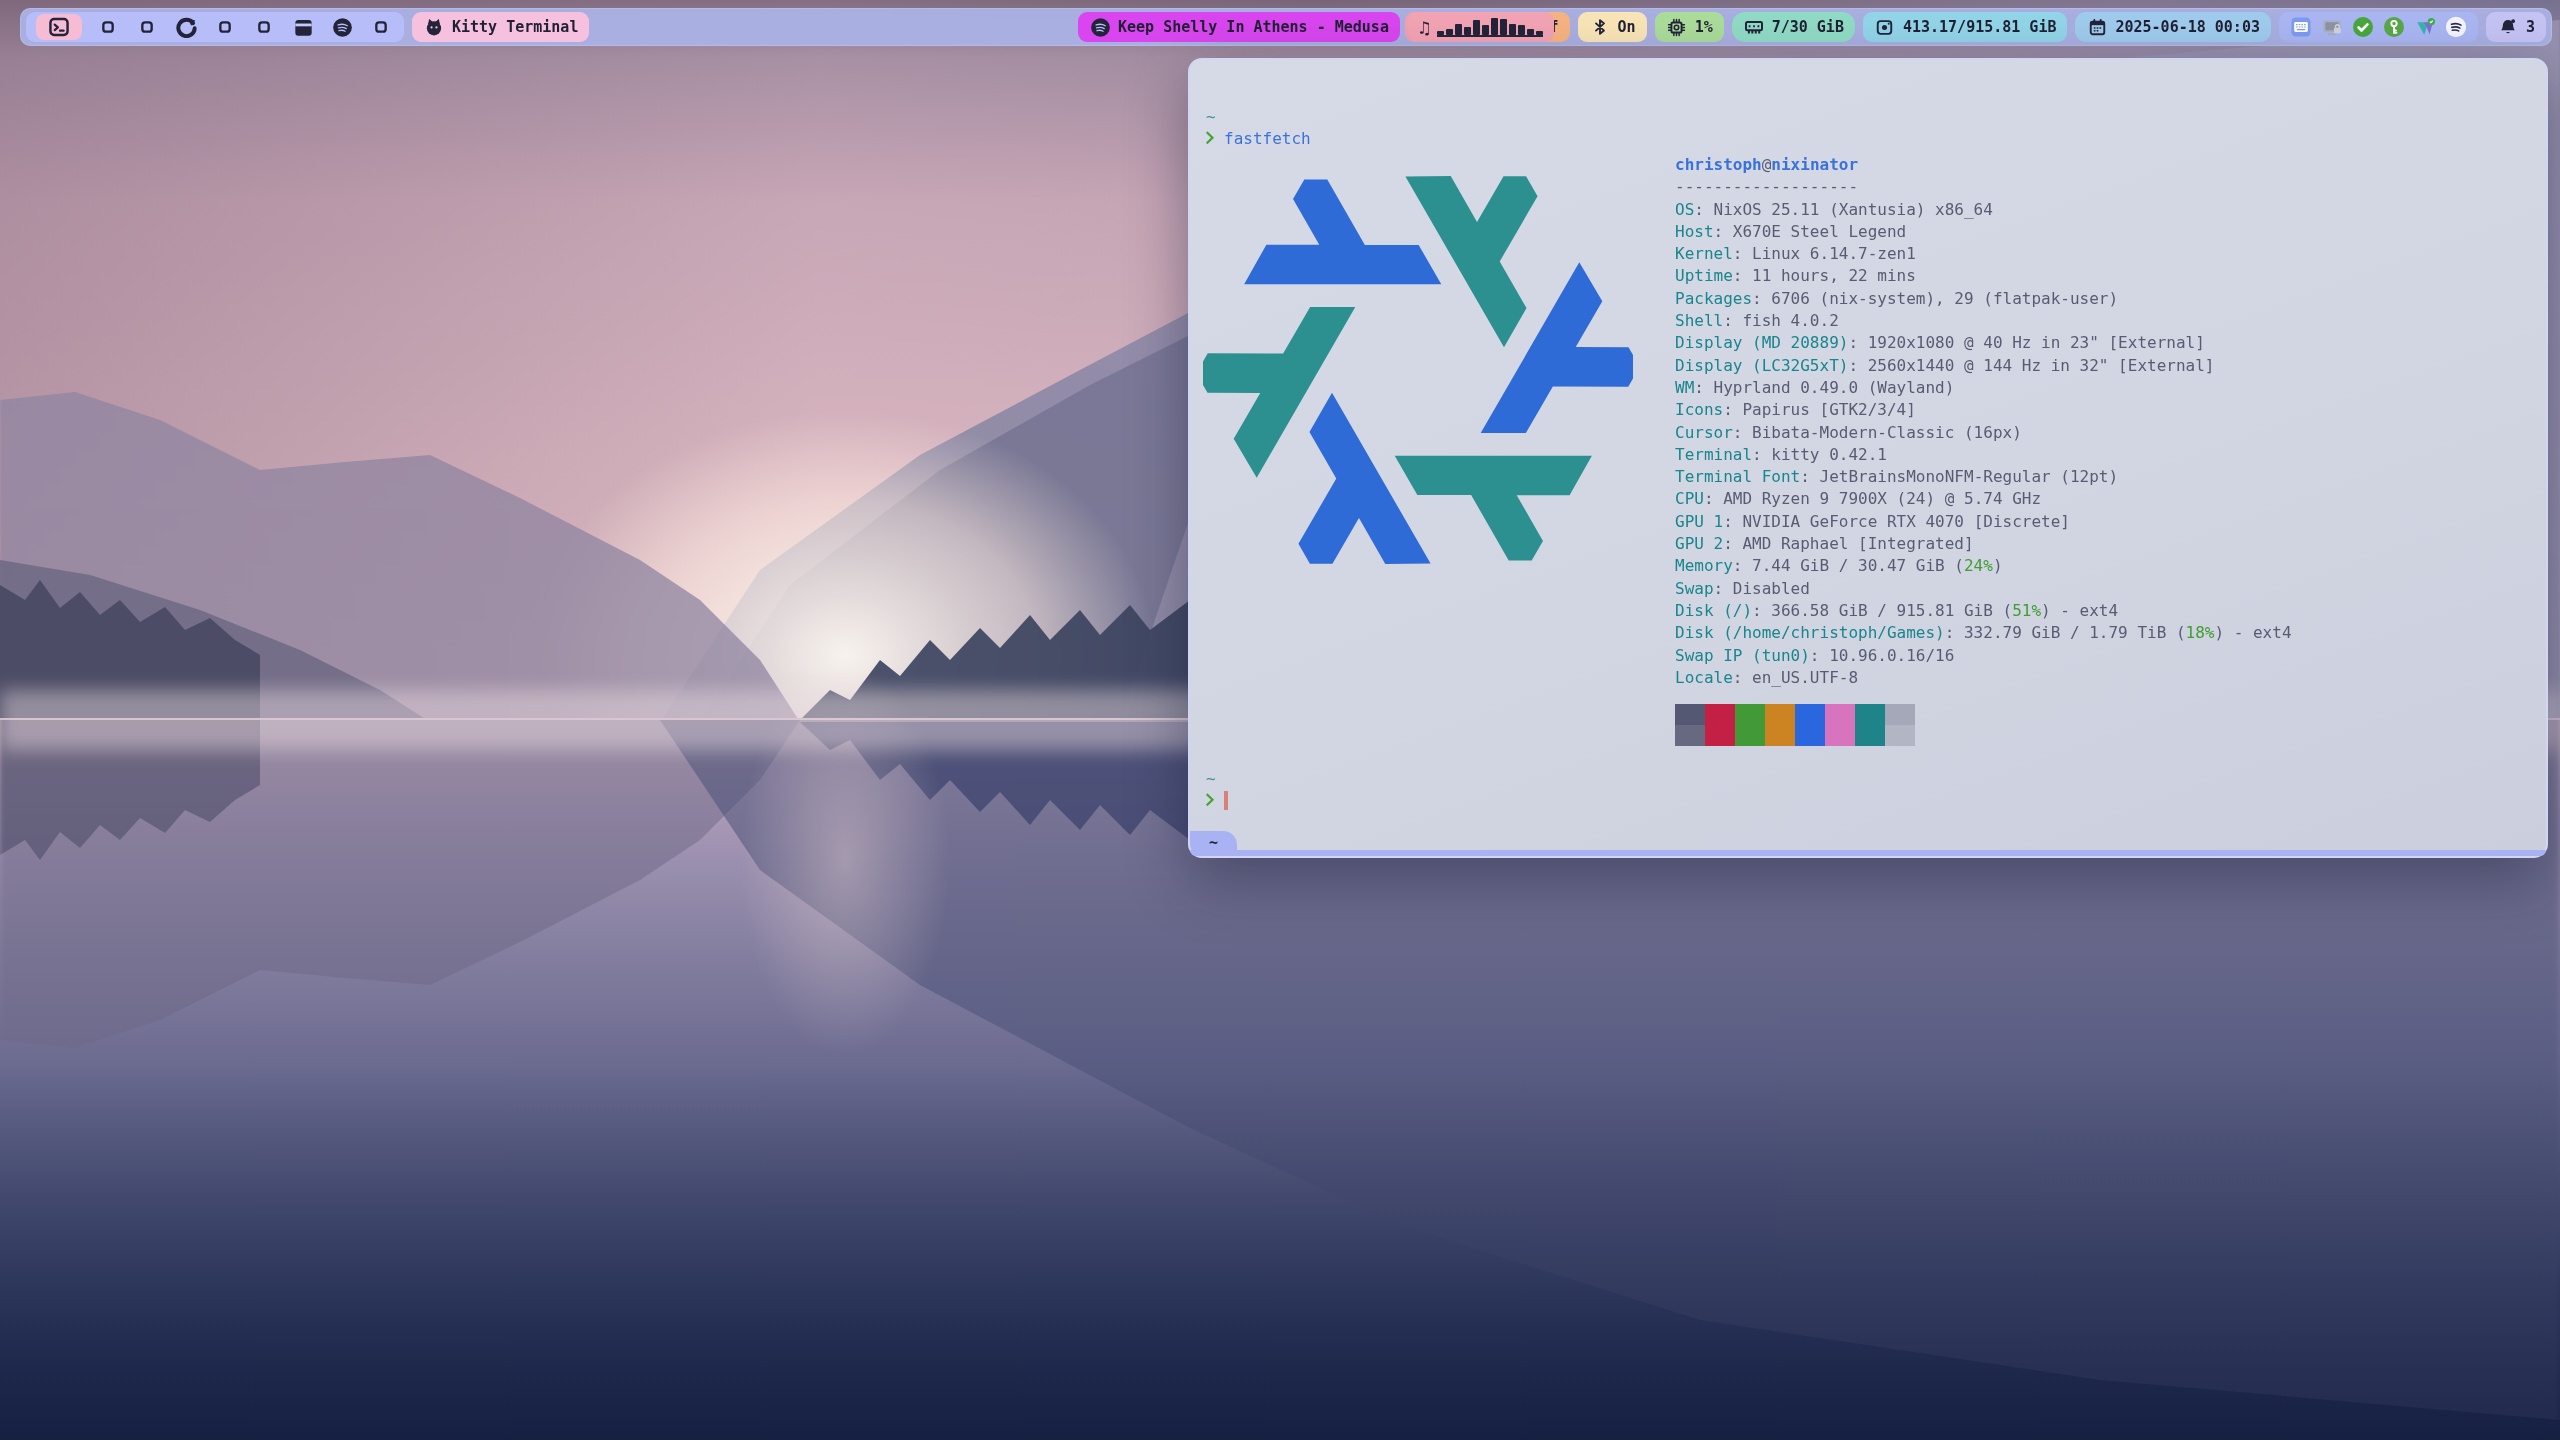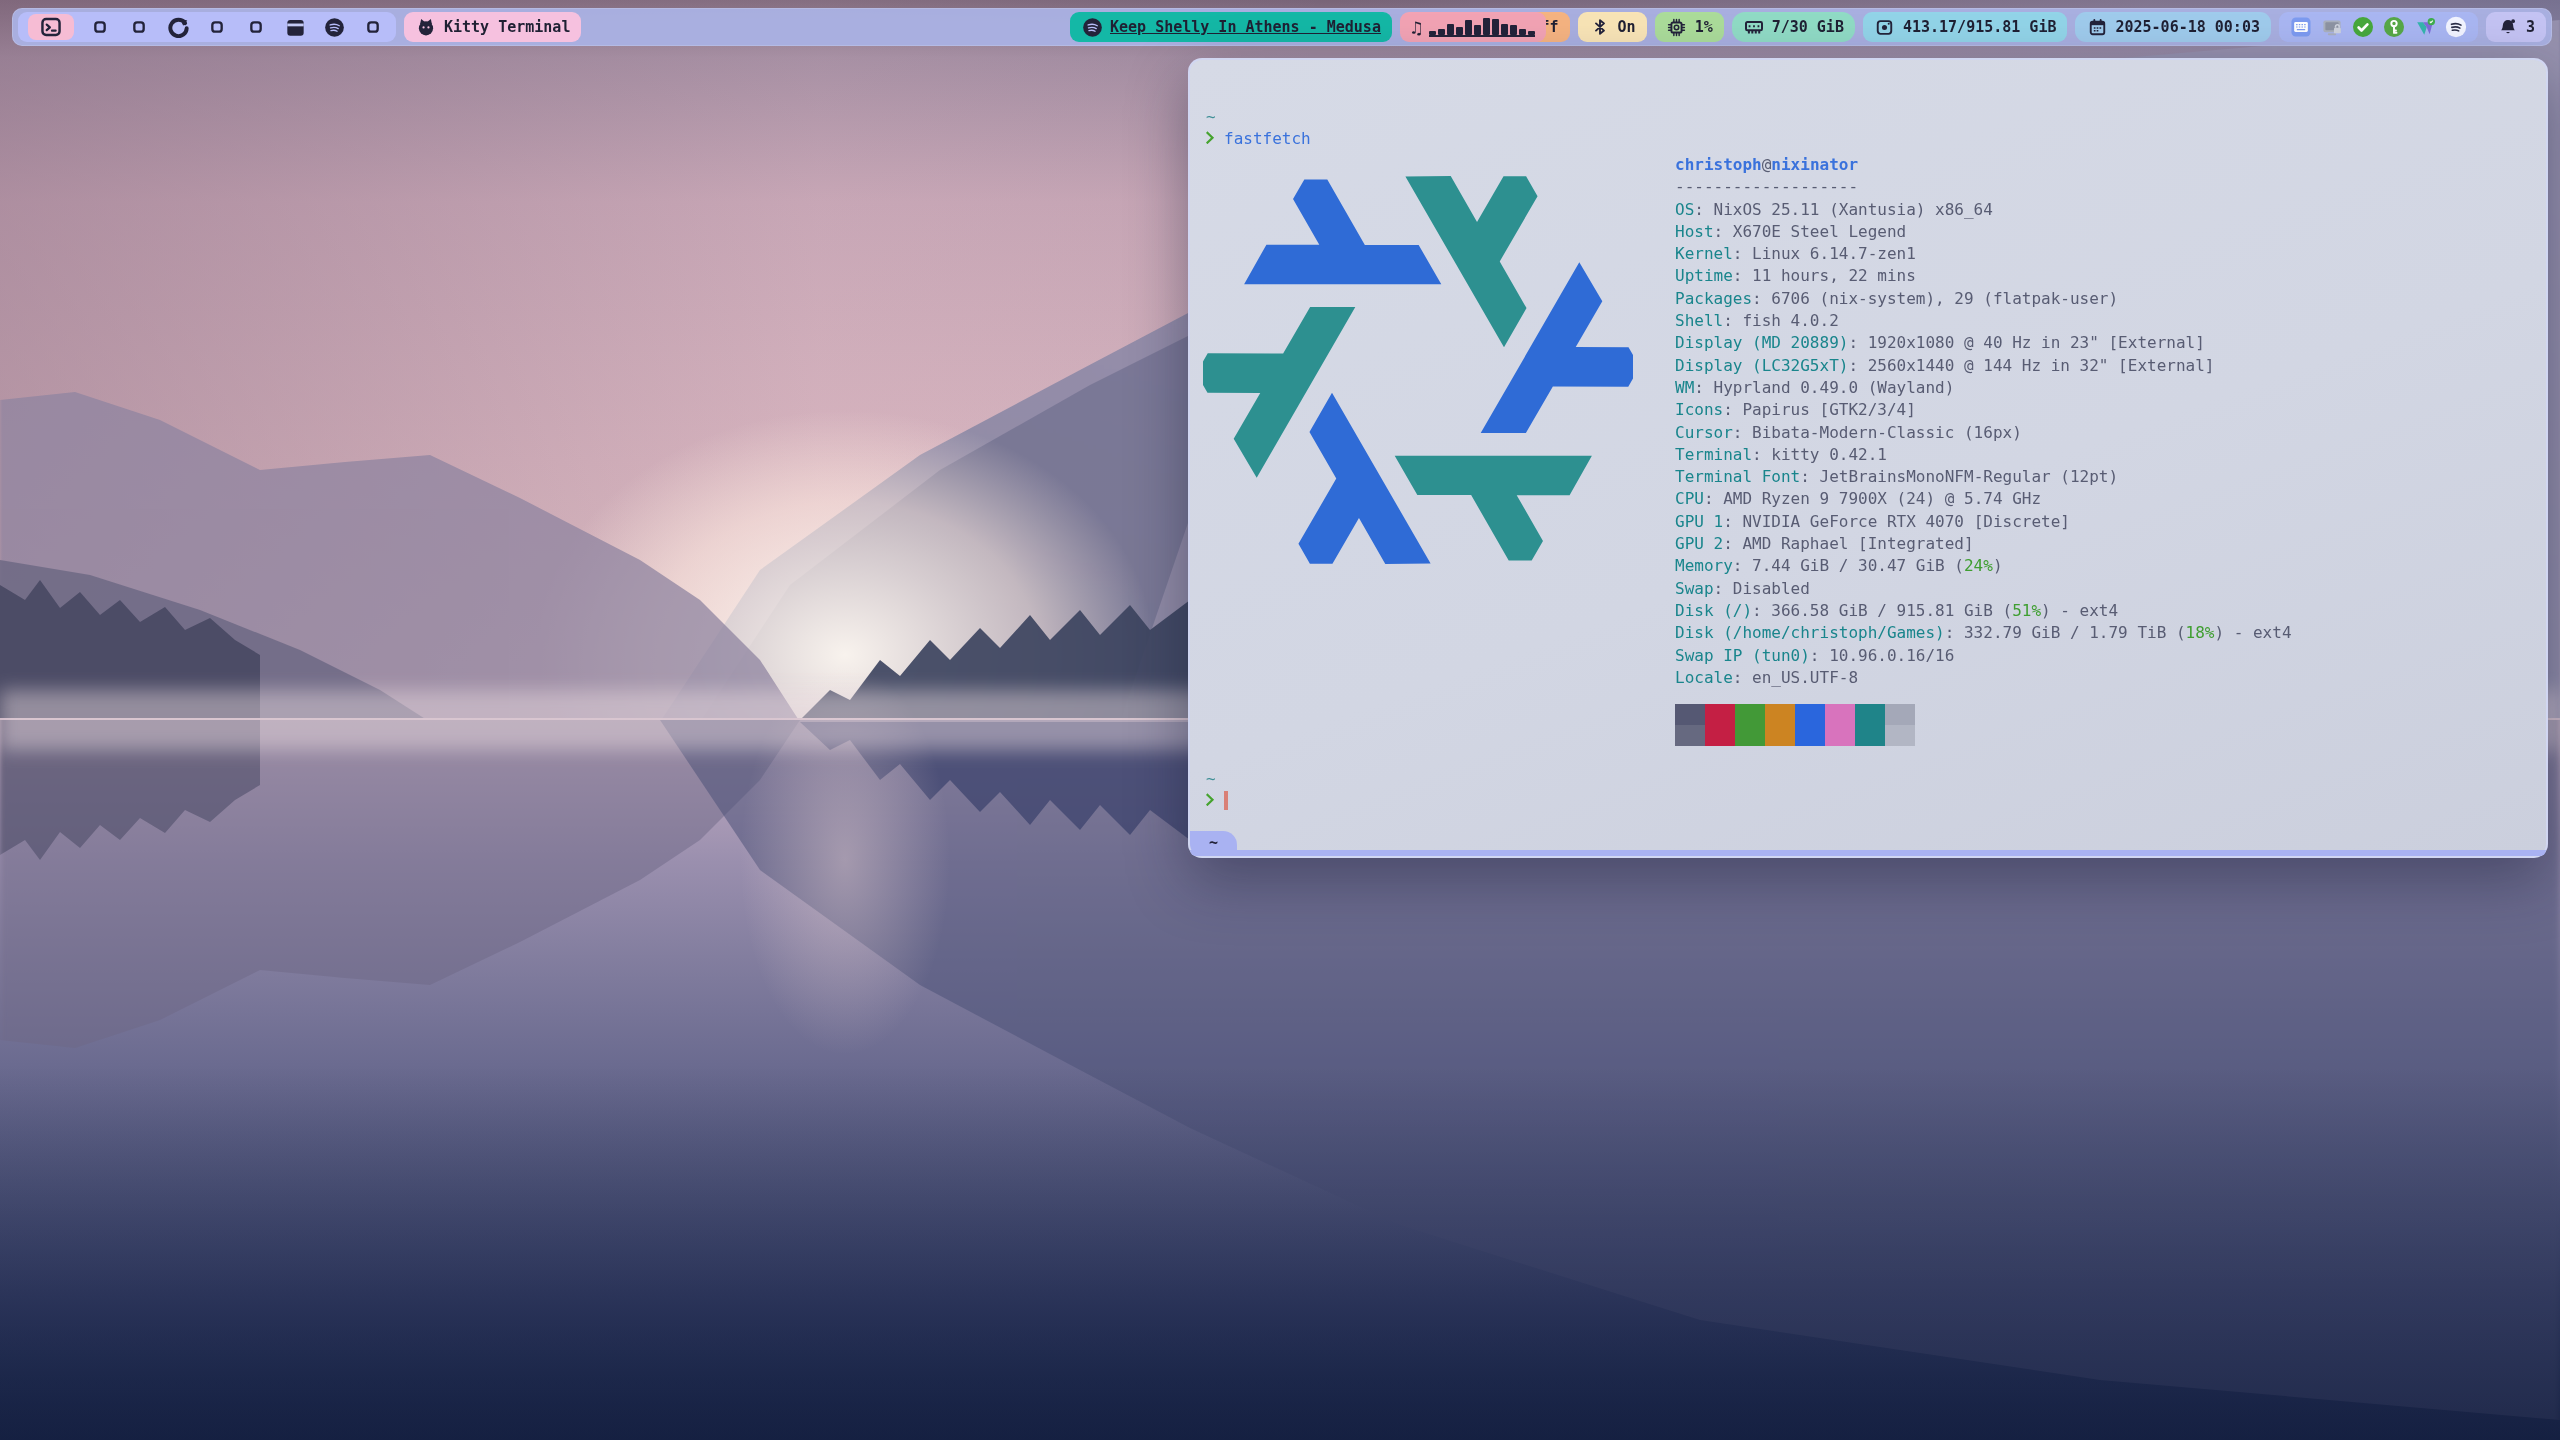--- a/index.html
+++ b/index.html
@@ -20,21 +20,21 @@
   #trR{background:#3d4460;opacity:.92;clip-path:polygon(800px 720px,830px 690px,850px 700px,880px 660px,900px 676px,930px 640px,950px 660px,980px 628px,1000px 648px,1030px 615px,1050px 640px,1080px 610px,1100px 635px,1130px 605px,1150px 630px,1190px 600px,1210px 628px,1250px 600px,1262px 720px)}
   #water{top:718px;background:linear-gradient(180deg,#c9b2c2 0%,#b4a2bb 9%,#9a8fae 20%,#837e9f 33%,#6b6b90 48%,#53587e 64%,#3a436c 80%,#28345c 92%,#1f2b52 100%)}
   #rfL{background:#6f6886;opacity:.5;filter:blur(3px);clip-path:polygon(0 1040px,75px 1048px,160px 1020px,260px 970px,345px 978px,430px 985px,520px 942px,640px 880px,700px 840px,760px 780px,800px 720px,0 720px)}
   #rfTL{background:#4a4a64;opacity:.55;filter:blur(2px);clip-path:polygon(0 855px,25px 840px,40px 860px,60px 832px,80px 848px,100px 825px,120px 840px,140px 818px,165px 833px,185px 810px,210px 822px,235px 800px,260px 785px,260px 720px,0 720px)}
   #rfR{background:#4d5378;opacity:.55;filter:blur(3px);clip-path:polygon(660px 720px,760px 870px,920px 985px,1080px 1070px,1190px 1128px,1400px 1225px,1700px 1320px,2100px 1380px,2560px 1420px,2560px 720px)}
   #rfTR{background:#39406b;opacity:.7;filter:blur(2px);clip-path:polygon(800px 722px,830px 750px,850px 740px,880px 780px,900px 764px,930px 800px,950px 780px,980px 812px,1000px 792px,1030px 825px,1050px 800px,1080px 830px,1100px 805px,1130px 835px,1150px 810px,1190px 840px,1210px 812px,1250px 840px,1262px 722px)}
   #mist{top:690px;height:60px;bottom:auto;background:rgba(238,222,227,.45);filter:blur(9px)}
   #suncol{background:radial-gradient(ellipse 140px 260px at 845px 860px,rgba(244,219,218,.4),rgba(244,219,218,0) 75%)}
   #vign{background:linear-gradient(180deg,rgba(0,0,0,0) 74%,rgba(13,23,52,.55) 100%)}
   
-  #bar{position:absolute;left:12px;top:8px;right:8px;height:38px;border-radius:10px;
+  #bar{position:absolute;left:20px;top:8px;right:8px;height:38px;border-radius:10px;
     background:rgba(170,177,227,.96);display:flex;align-items:center;padding:0 6px;box-sizing:border-box;
     color:#1f2033;font-size:15px;font-weight:bold;box-shadow:0 0 0 1px rgba(255,255,255,.15) inset}
   .grp{display:flex;align-items:center;gap:8px}
   .pill{display:inline-flex;align-items:center;gap:7px;padding:0 11px;height:30px;border-radius:9px;white-space:nowrap}
   #ws{gap:13px;padding:0 10px;background:#b7bdf9}
   .wsit{display:inline-flex;align-items:center;justify-content:center;width:26px;height:26px;border-radius:8px}
   .wsit.active{background:#f6bcd4;width:46px}
   #kittypill{background:#f6c1df}
   #musicgrp{position:absolute;left:1058px;top:4px;display:flex;gap:8px}
   .vbars{display:flex;align-items:flex-end;gap:2px;height:17px;border-bottom:2px solid #23233a;padding-bottom:0}
@@ -168,21 +168,21 @@
             <path d="M14.4 7 L13.4 1.8 L10 4.6 Z" fill="#23233a"></path>
             <circle cx="9" cy="10.2" r="6.4" fill="#23233a"></circle>
             <circle cx="6.8" cy="9.4" r="1" fill="#f6c1df"></circle>
             <circle cx="11.2" cy="9.4" r="1" fill="#f6c1df"></circle>
           </svg>
         </span>
       <span>Kitty Terminal</span>
     </div>
   </div>
   <div id="musicgrp">
-    <div class="pill" id="musicpill" style="background: #14b8a6; text-decoration: underline;">
+    <div class="pill" id="musicpill" style="background: #d946ef;">
       <span class="ticon" id="musicspot">
           <svg width="21" height="21" viewBox="0 0 18 18" fill="none">
             <circle cx="9" cy="9" r="8" fill="#23233a"></circle>
             <path d="M5.3 6.8c2.8-.9 5.7-.6 7.8.7 M5.6 9.3c2.4-.7 4.8-.5 6.6.6 M6 11.7c1.9-.5 3.8-.3 5.2.5" stroke="#b7bdf9" stroke-width="1.2" stroke-linecap="round"></path>
           </svg>
         </span>
       <span>Keep Shelly In Athens - Medusa</span>
     </div>
     <div class="pill" id="vizpill" style="background: rgb(242, 163, 180);">
       <span style="font-size:18px">♫</span>

